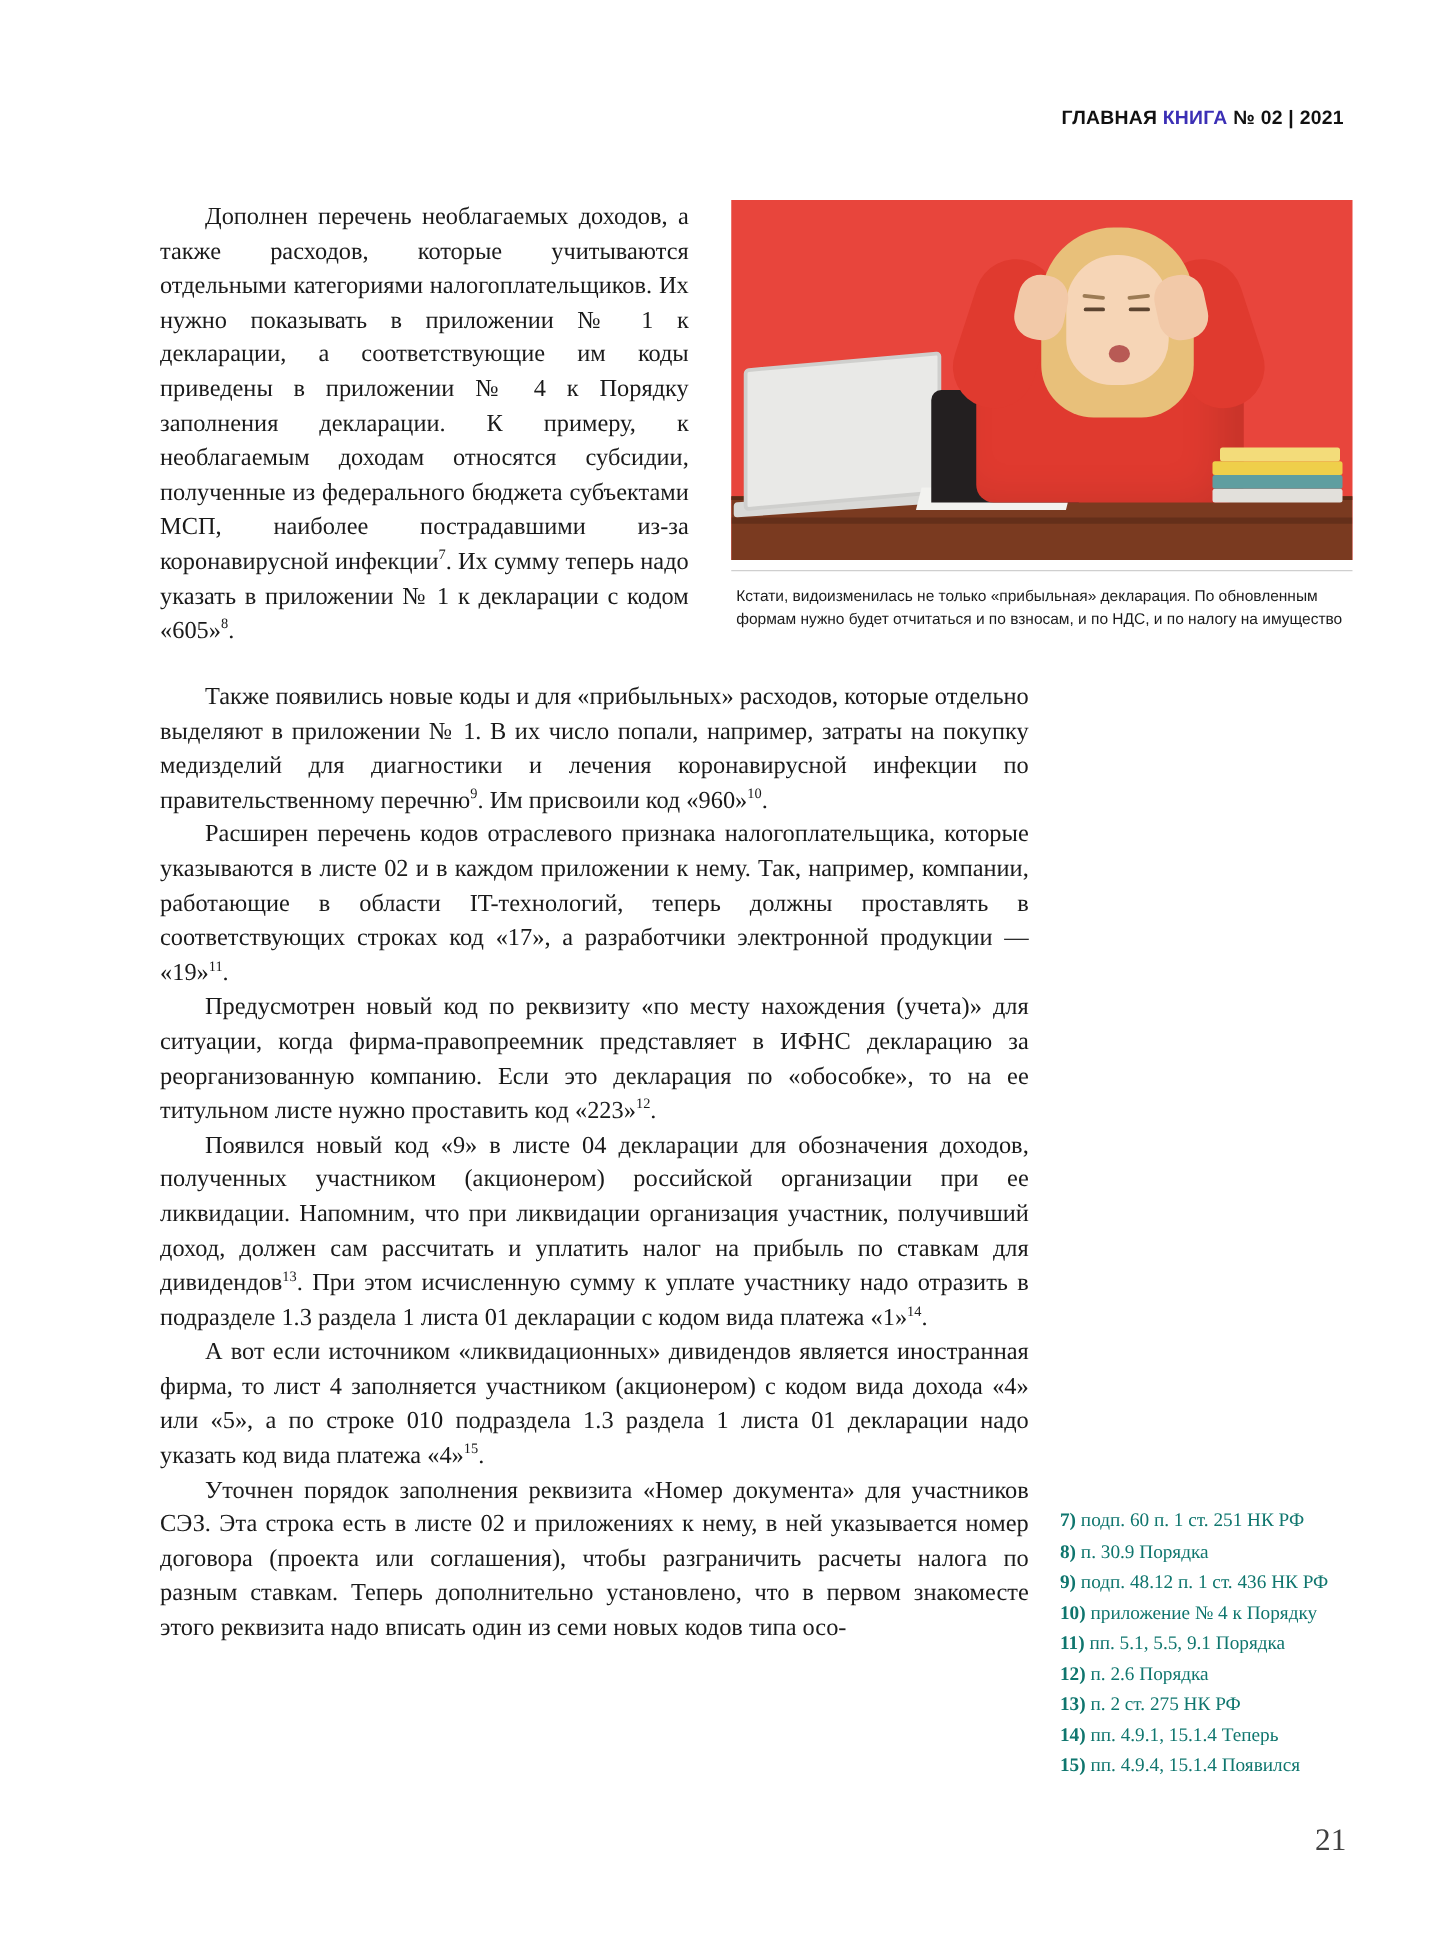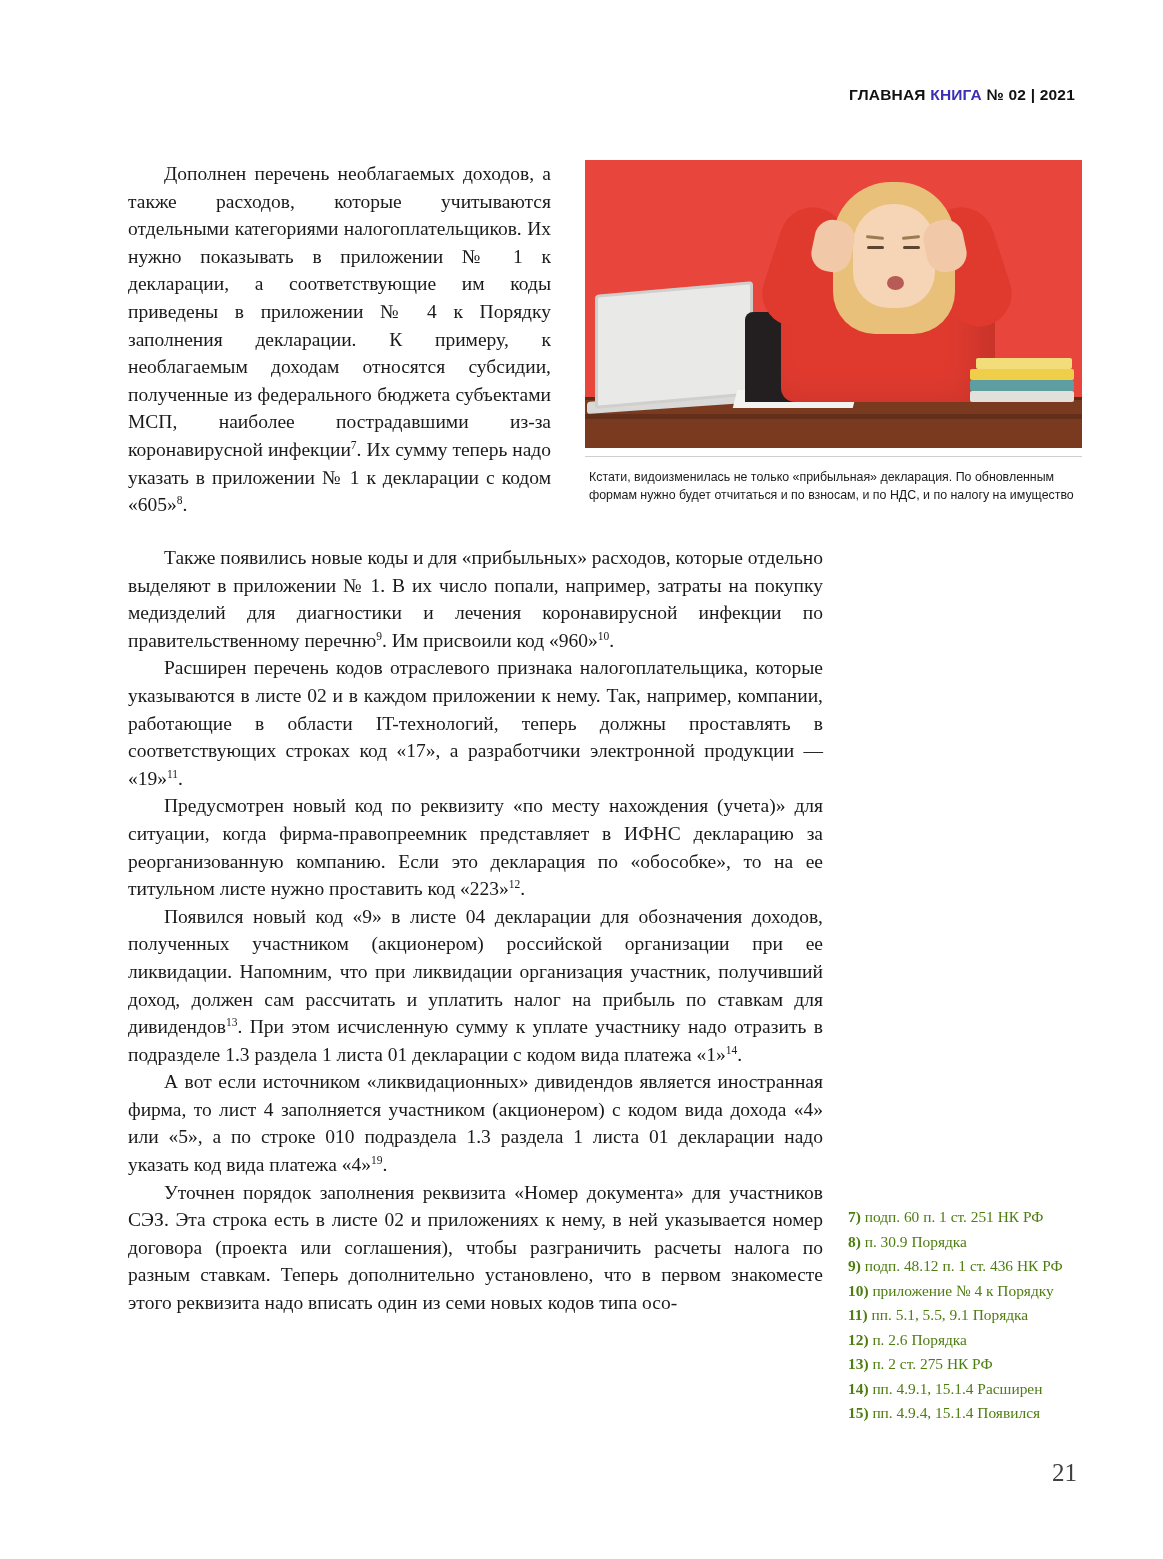--- a/index.html
+++ b/index.html
@@ -266,21 +266,21 @@
 
   
   .footnotes {
     position: absolute;
     left: 848px;
     top: 1205px;
     width: 240px;
     font-family: "Liberation Serif", serif;
     font-size: 15.4px;
     line-height: 24.5px;
-    color: #4d7c0f;
+    color: #0f766e;
   }
   .footnotes .fn {
     white-space: nowrap;
   }
   .footnotes .fn b {
     font-weight: bold;
   }
 
   
   .page-number {
@@ -336,32 +336,32 @@
 
   <div class="block-wrap" style="top:544px;">
     <p class="para"><span>Также появились новые коды и для «прибыльных» расходов, которые отдельно выделяют в приложении № 1. В их число попали, например, затраты на покупку медизделий для диагностики и лечения коронавирусной инфекции по правительственному перечню</span><sup>9</sup><span>. Им присвоили код «960»</span><sup>10</sup><span>.</span></p>
 
     <p class="para"><b>Расширен перечень кодов отраслевого признака налогоплательщика,</b><span> которые указываются в листе 02 и в каждом приложении к нему. Так, например, компании, работающие в области IT-технологий, теперь должны проставлять в соответствующих строках код «17», а разработчики электронной продукции — «19»</span><sup>11</sup><span>.</span></p>
 
     <p class="para"><b>Предусмотрен новый код по реквизиту «по месту нахождения (учета)»</b><span> для ситуации, когда фирма-правопреемник представляет в ИФНС декларацию за реорганизованную компанию. Если это декларация по «обособке», то на ее титульном листе нужно проставить код «223»</span><sup>12</sup><span>.</span></p>
 
     <p class="para"><b>Появился новый код «9» в листе 04</b><span> декларации для обозначения доходов, полученных участником (акционером) российской организации при ее ликвидации. Напомним, что при ликвидации организация участник, получивший доход, должен сам рассчитать и уплатить налог на прибыль по ставкам для дивидендов</span><sup>13</sup><span>. При этом исчисленную сумму к уплате участнику надо отразить в подразделе 1.3 раздела 1 листа 01 декларации с кодом вида платежа «1»</span><sup>14</sup><span>.</span></p>
 
-    <p class="para"><span>А вот если источником «ликвидационных» дивидендов является иностранная фирма, то лист 4 заполняется участником (акционером) с кодом вида дохода «4» или «5», а по строке 010 подраздела 1.3 раздела 1 листа 01 декларации надо указать код вида платежа «4»</span><sup>19</sup><span>.</span></p>
+    <p class="para"><span>А вот если источником «ликвидационных» дивидендов является иностранная фирма, то лист 4 заполняется участником (акционером) с кодом вида дохода «4» или «5», а по строке 010 подраздела 1.3 раздела 1 листа 01 декларации надо указать код вида платежа «4»</span><sup>15</sup><span>.</span></p>
 
     <p class="para"><b>Уточнен порядок заполнения реквизита «Номер документа» для участников СЭЗ.</b><span> Эта строка есть в листе 02 и приложениях к нему, в ней указывается номер договора (проекта или соглашения), чтобы разграничить расчеты налога по разным ставкам. Теперь дополнительно установлено, что в первом знакоместе этого реквизита надо вписать один из семи новых кодов типа осо-</span></p>
   </div>
 
   <div class="footnotes">
     <div class="fn"><b>7)</b><span> подп. 60 п. 1 ст. 251 НК РФ</span></div>
     <div class="fn"><b>8)</b><span> п. 30.9 Порядка</span></div>
     <div class="fn"><b>9)</b><span> подп. 48.12 п. 1 ст. 436 НК РФ</span></div>
     <div class="fn"><b>10)</b><span> приложение № 4 к Порядку</span></div>
     <div class="fn"><b>11)</b><span> пп. 5.1, 5.5, 9.1 Порядка</span></div>
     <div class="fn"><b>12)</b><span> п. 2.6 Порядка</span></div>
     <div class="fn"><b>13)</b><span> п. 2 ст. 275 НК РФ</span></div>
-    <div class="fn"><b>14)</b><span> пп. 4.9.1, 15.1.4 Расширен</span></div>
+    <div class="fn"><b>14)</b><span> пп. 4.9.1, 15.1.4 Теперь</span></div>
     <div class="fn"><b>15)</b><span> пп. 4.9.4, 15.1.4 Появился</span></div>
   </div>
 
   <div class="page-number">21</div>
 
 </div>
 
 </body></html>

